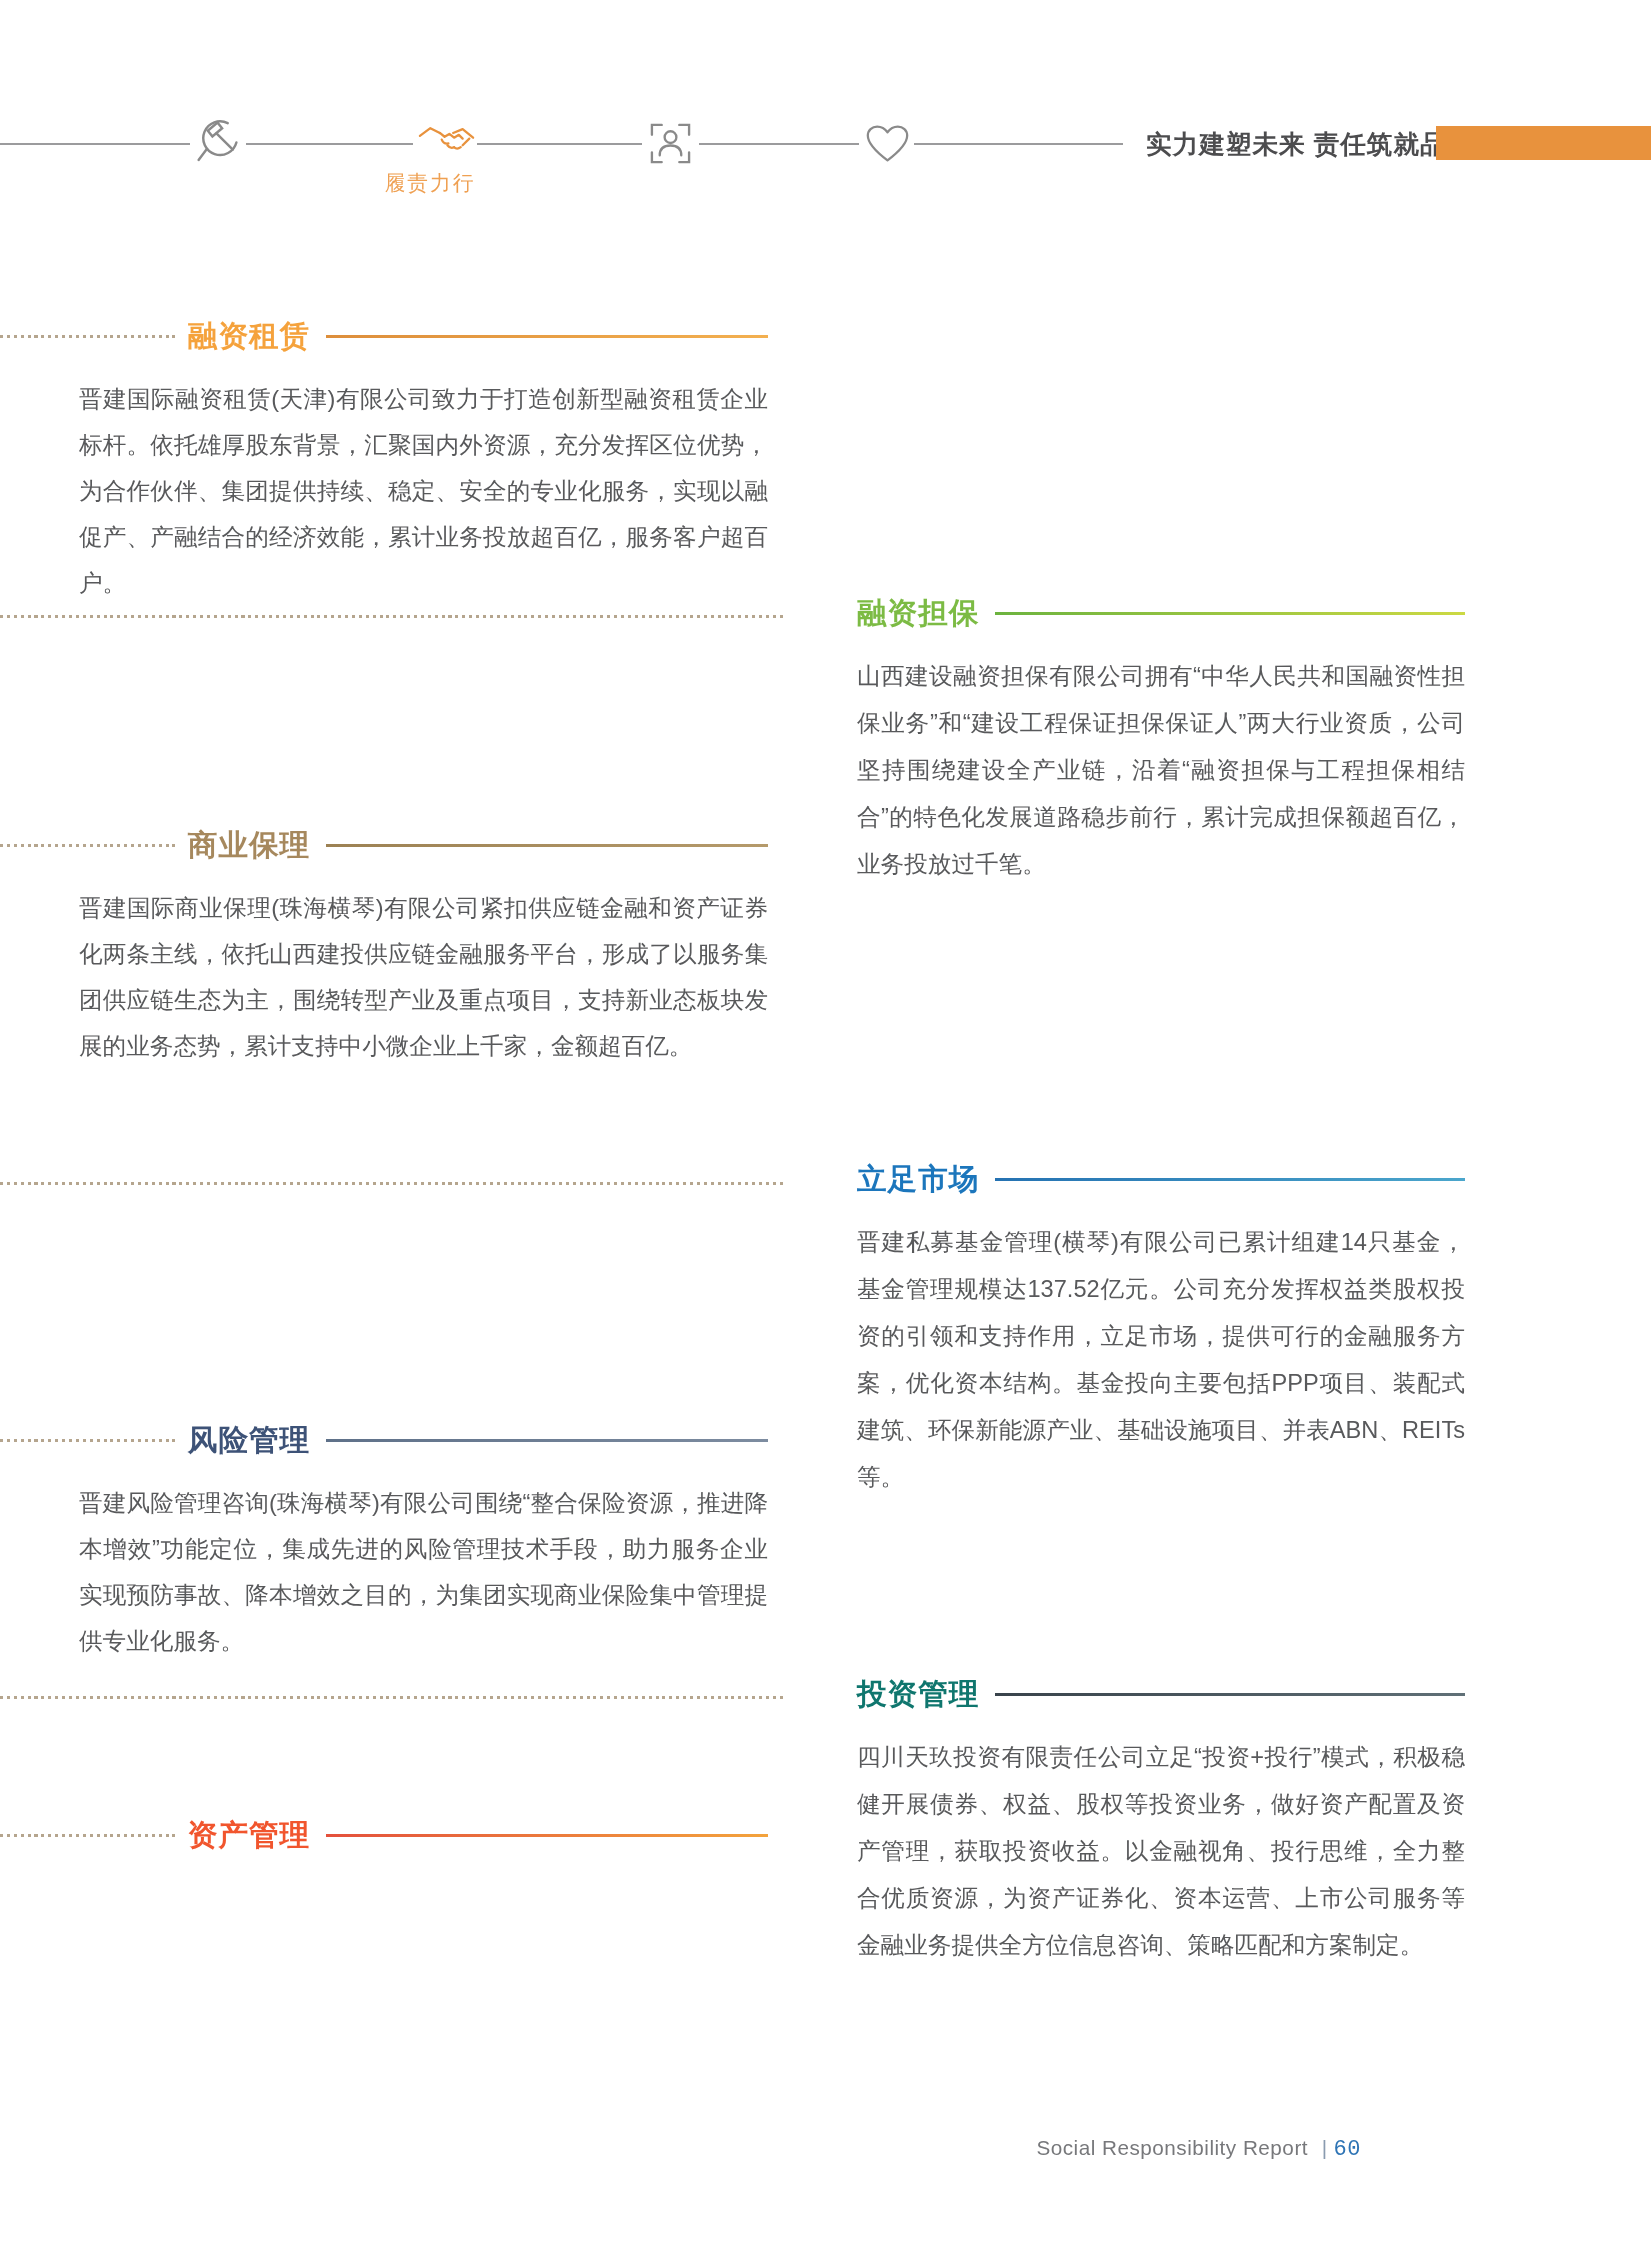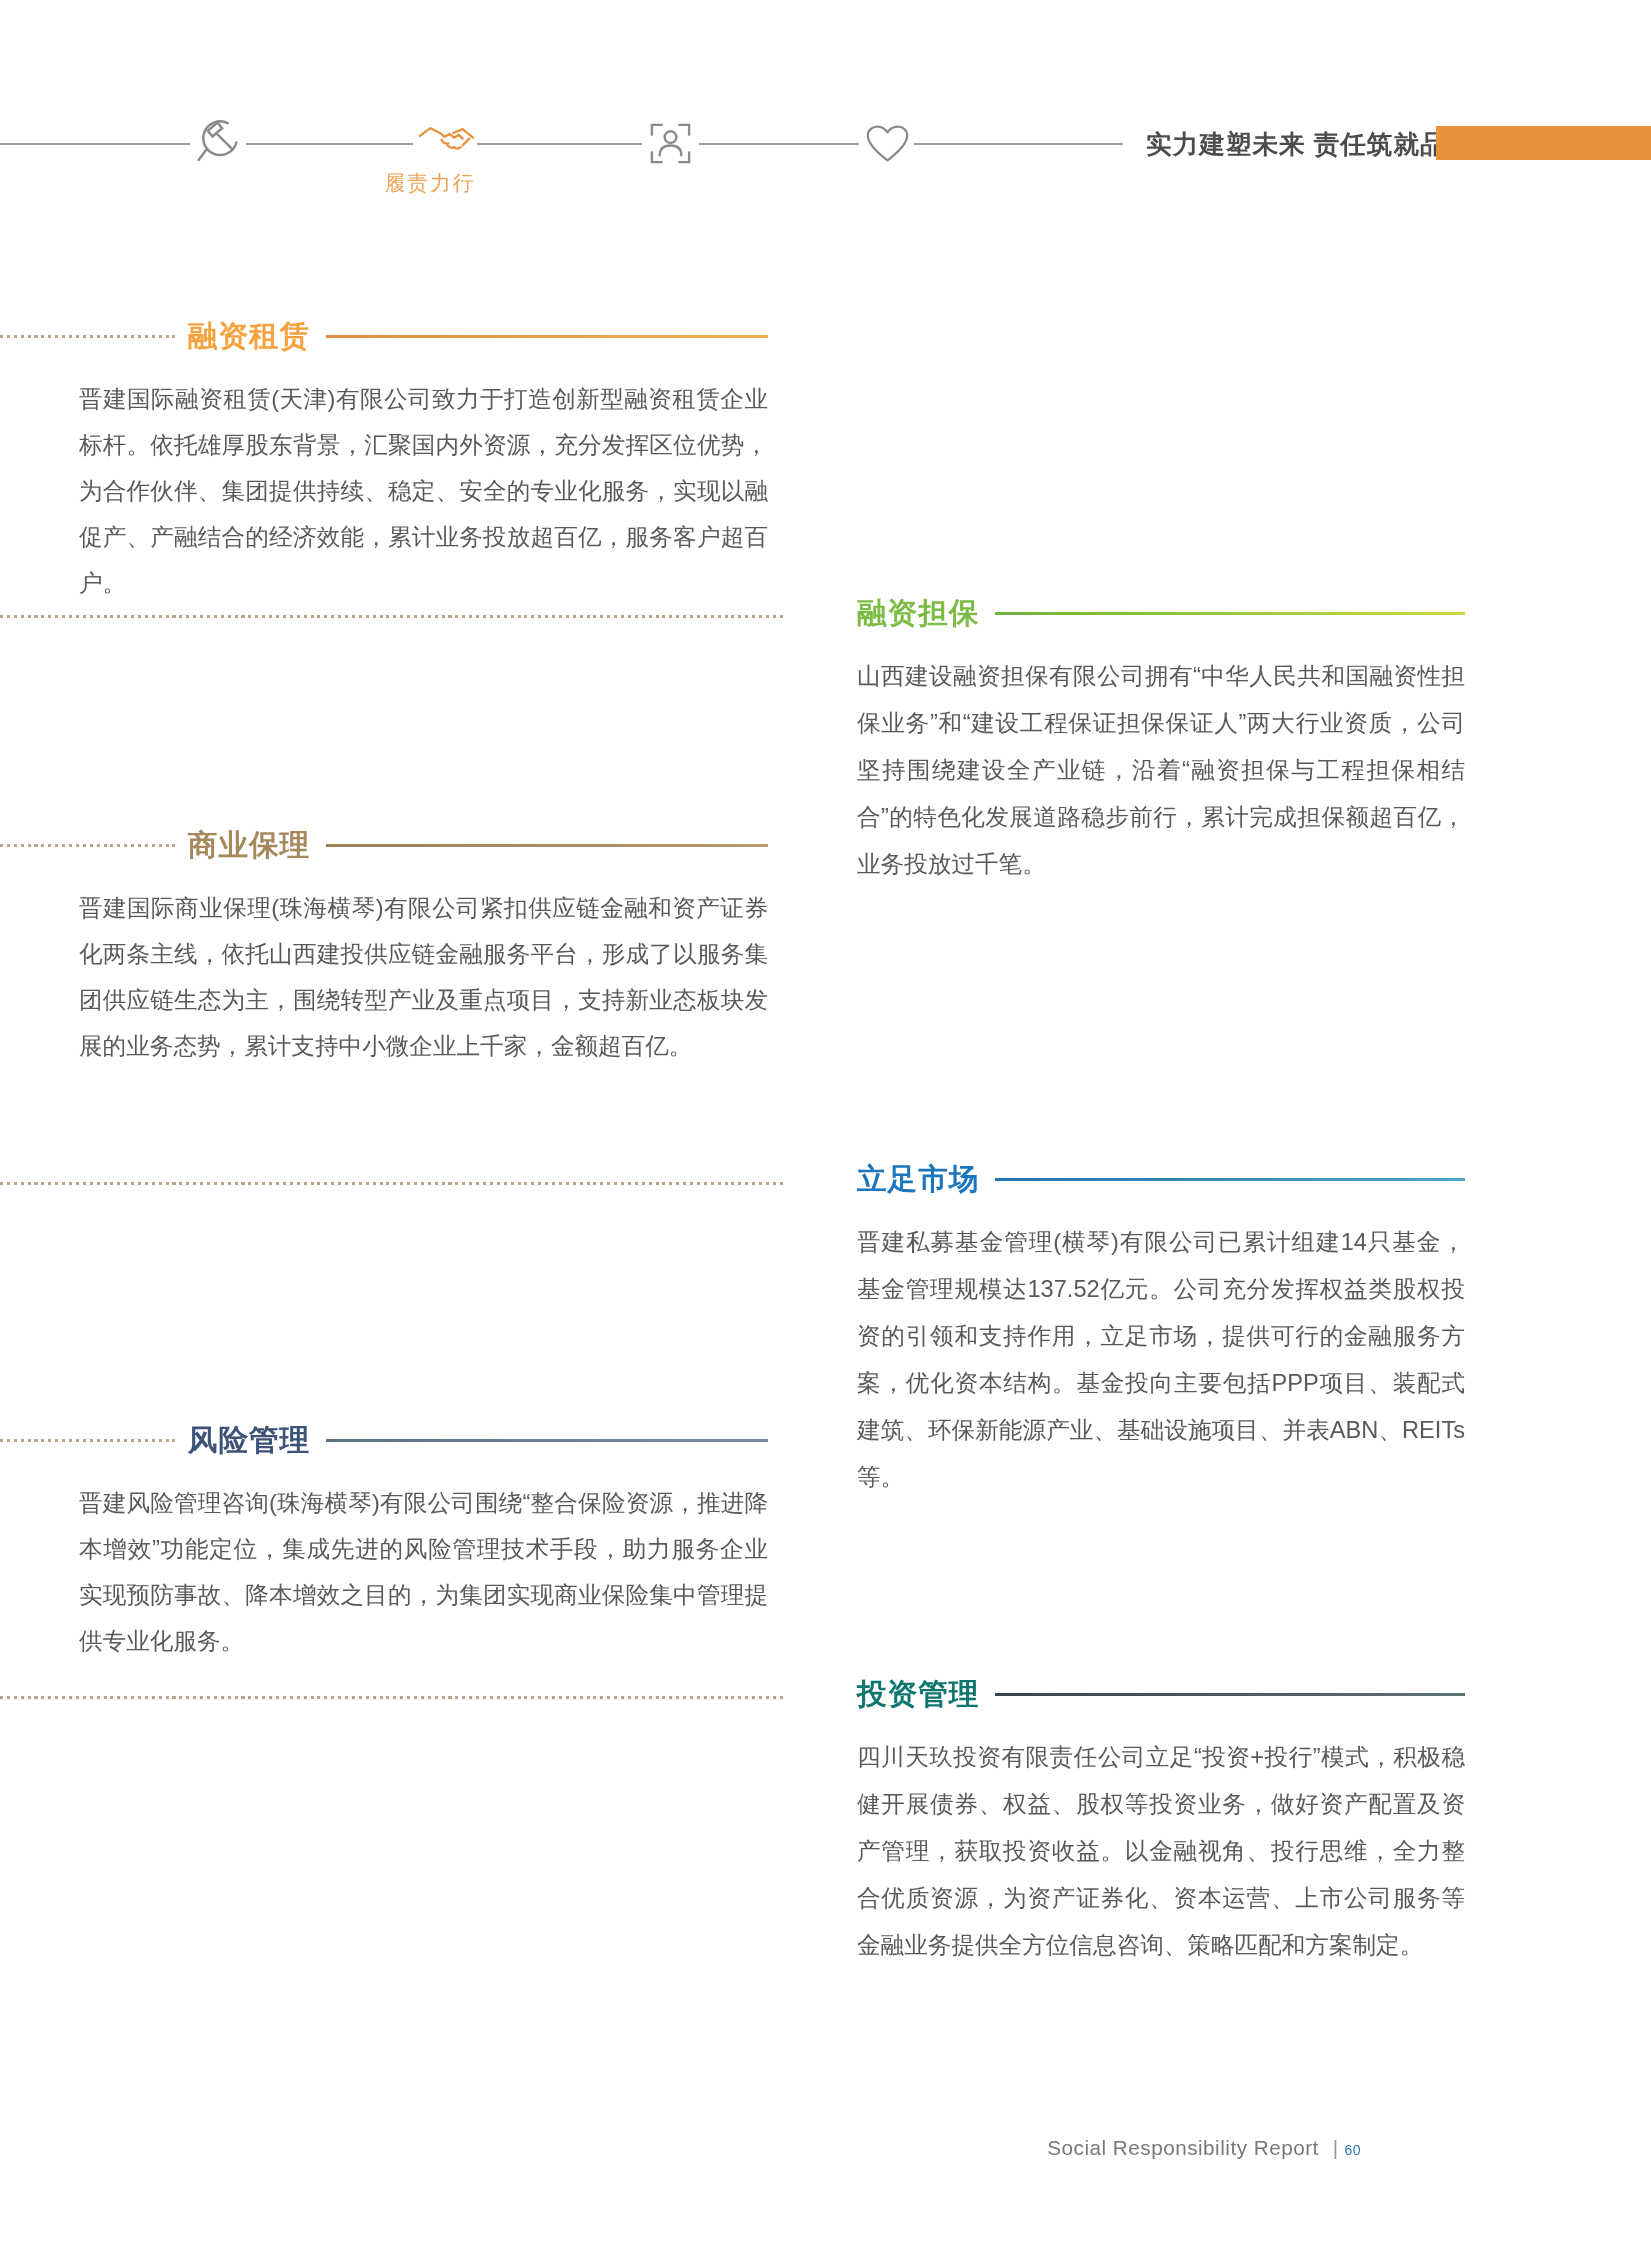--- a/index.html
+++ b/index.html
@@ -33,21 +33,21 @@
     color:#58595B; }
   .sec-left .sec-body { margin-left:79px; }
   .sec-right .sec-body { line-height:47px; }
 
   .dotted-sep { position:absolute; left:0; width:783px; height:3px;
     background:repeating-linear-gradient(to right,#B5A58E 0 3px,transparent 3px 6.9px); }
 
   
   .footer { position:absolute; top:2136px; left:832px; width:529px; text-align:right;
     font-size:20.7px; color:#77787B; letter-spacing:0.5px; }
-  .footer .page-num { font-size:14px; }
+  .footer .page-num { font-size:22px;font-family:Liberation Mono, monospace; }
   .footer .f-div { margin:0 5.9px 0 13.8px; color:#8a9bb0; }
 
   svg { display:block; }
 </style>
 </head>
 <body>
 
 <div class="page">
 
   <div>
@@ -129,20 +129,25 @@
       <span class="leader"></span>
       <h2 class="sec-title" style="color: rgb(61, 82, 119);">风险管理</h2>
       <span class="sec-line" style="--c1: #5F7189; --c2: #7D8CA0;"></span>
     </div>
     <p class="sec-body">晋建风险管理咨询(珠海横琴)有限公司围绕“整合保险资源，推进降本增效”功能定位，集成先进的风险管理技术手段，助力服务企业实现预防事故、降本增效之目的，为集团实现商业保险集中管理提供专业化服务。</p>
   </section>
 
   <div class="dotted-sep" style="top:1696px"></div>
 
   <section class="sec sec-left" style="top:1811px">
+    <div class="sec-head">
+      <span class="leader"></span>
+      <h2 class="sec-title" style="color: rgb(241, 85, 45);">资产管理</h2>
+      <span class="sec-line" style="--c1: #E4503C; --c2: #F3A33C;"></span>
+    </div>
   </section>
 
   <section class="sec sec-right" style="top:589px">
     <div class="sec-head">
       <h2 class="sec-title" style="color: rgb(124, 187, 68);">融资担保</h2>
       <span class="sec-line" style="--c1: #6CB33F; --c2: #CCD943;"></span>
     </div>
     <p class="sec-body">山西建设融资担保有限公司拥有“中华人民共和国融资性担保业务”和“建设工程保证担保保证人”两大行业资质，公司坚持围绕建设全产业链，沿着“融资担保与工程担保相结合”的特色化发展道路稳步前行，累计完成担保额超百亿，业务投放过千笔。</p>
   </section>
 

